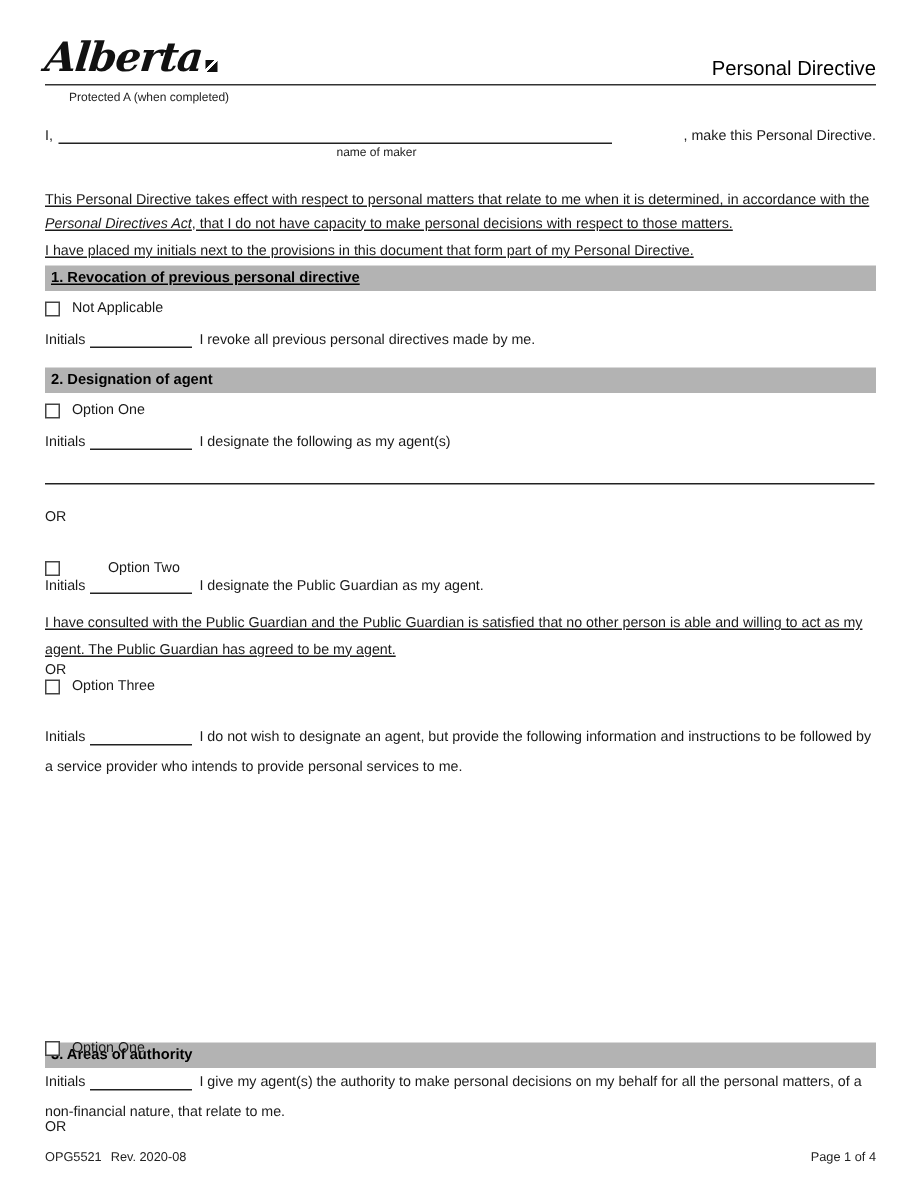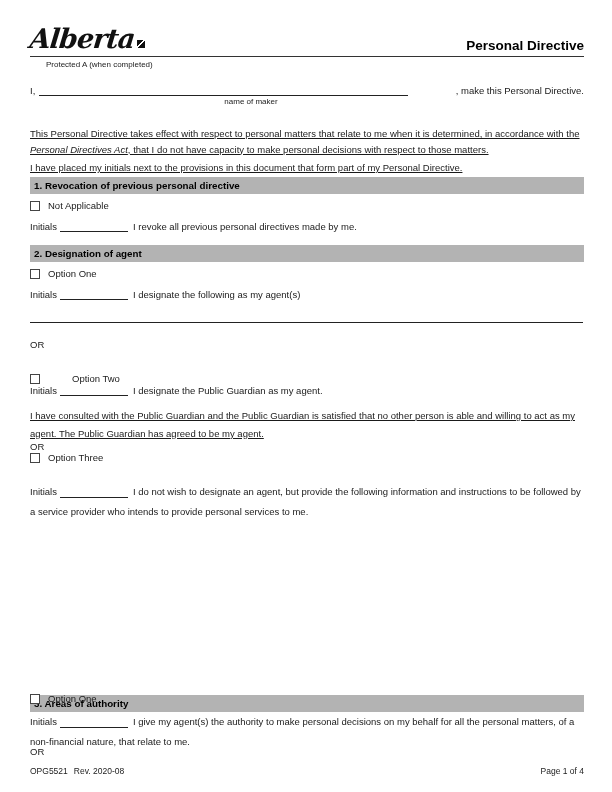--- a/index.html
+++ b/index.html
@@ -29,21 +29,21 @@
   }
   .logo-mark {
     display: inline-block;
     width: 8px; height: 8px;
     margin: 0 0 6px 3px;
     background: linear-gradient(135deg, #111 38%, #fff 38%, #fff 56%, #111 56%);
   }
   .doc-title {
     top: 38px; right: 28px;
     font-size: 13.5px;
-    font-weight: bold;
+    font-weight: normal;
     color: #000;
   }
   .header-rule { top: 56px; left: 30px; width: 554px; border-top: 1.2px solid #333; }
   .protected { top: 60px; left: 30px; font-size: 8px; color: #222; padding-left: 16px; }
 
   
   .maker-row {
     top: 82px; left: 30px; width: 554px; height: 14px;
     display: flex; align-items: flex-end;
     font-size: 9.5px;
@@ -62,21 +62,21 @@
   .intro2 { top: 160px; }
   .italic { font-style: italic; }
 
   
   .section-bar {
     left: 30px; width: 554px; height: 17px;
     background: #b3b3b3;
     font-size: 9.8px; font-weight: bold; color: #000;
     line-height: 17px; padding-left: 4px;
   }
-  .s1-bar { top: 177px; }
+  .s1-bar { top: 177px; text-decoration: underline; }
   .s2-bar { top: 245px; }
   .s3-bar { top: 695px; }
 
   
   .check-row { left: 30px; display: flex; align-items: center; font-size: 9.5px; }
   .checkbox {
     display: inline-block;
     width: 10px; height: 10px;
     border: 1px solid #444;
     background: #fff;

